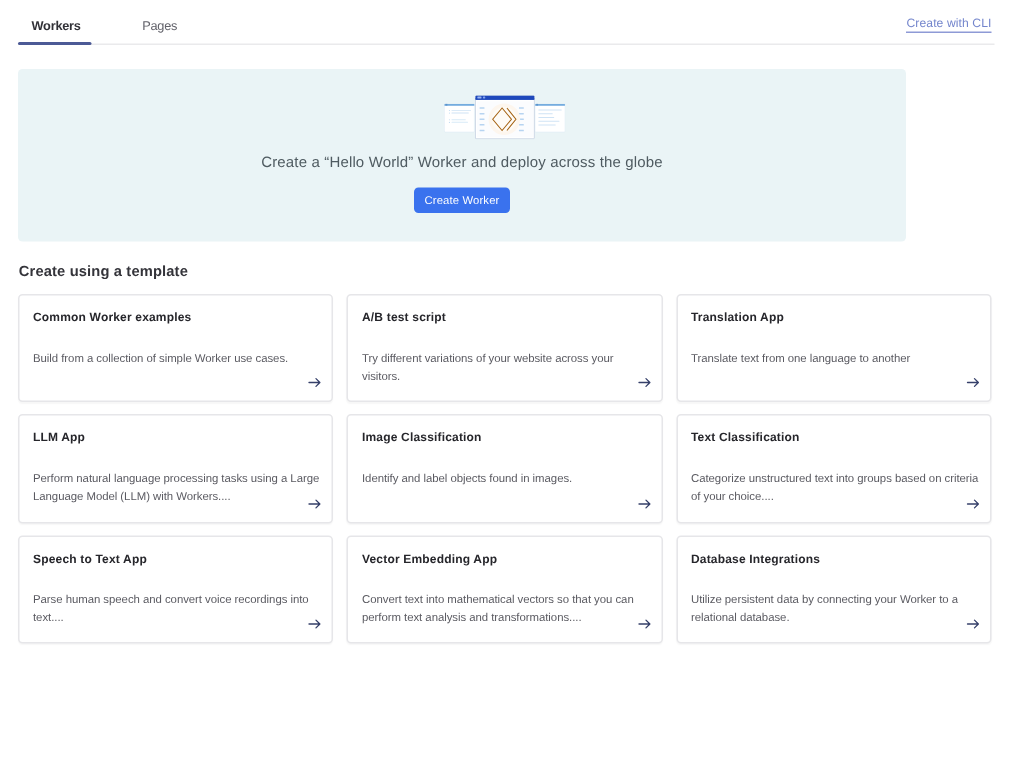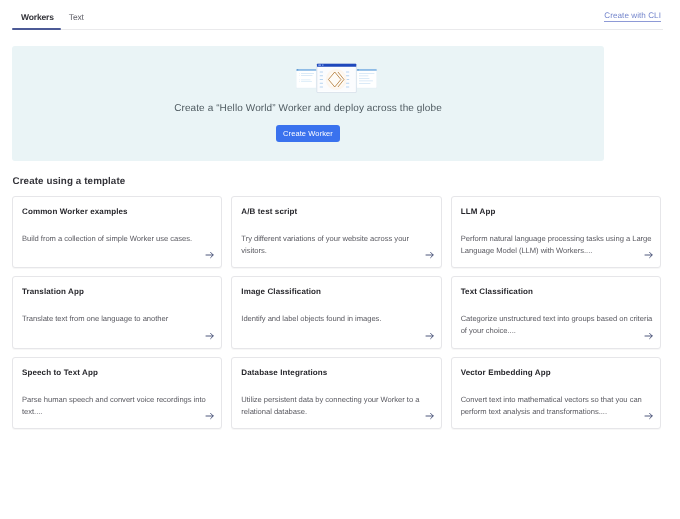--- a/index.html
+++ b/index.html
@@ -14,21 +14,21 @@
   .page { position: relative; width: 680px; height: 519px; }
 
   
   .tabbar {
     position: absolute; left: 0; top: 0; width: 680px; height: 30px;
   }
   .tabbar-rule {
     position: absolute; left: 12px; right: 17px; top: 29px; height: 1px;
     background: #eaeaec;
   }
-  .tabs { position: absolute; left: 12px; top: 0; display: flex; }
+  .tabs { position: absolute; left: 12px; top: 0; display: flex; gap: 26px; }
   .tab {
     font-size: 8.5px; color: #62626a; padding: 12px 0 0 0; margin-right: 15px;
     letter-spacing: -.15px; cursor: pointer; white-space: nowrap;
   }
   .tab:first-child { margin-left: 9px; }
   .tab.active { color: #313137; font-weight: 700; }
   .tab-underline {
     position: absolute; left: 12px; top: 28px; width: 48.5px; height: 1.8px;
     background: var(--accent, #4c5a96); border-radius: 1px;
   }
@@ -84,21 +84,21 @@
 </style>
 </head>
 <body>
 
 <div class="page">
 
   <div class="tabbar">
     <div class="tabbar-rule"></div>
     <div class="tabs">
       <div class="tab active">Workers</div>
-      <div class="tab">Text</div>
+      <div class="tab">Pages</div>
     </div>
     <div class="tab-underline"></div>
     <div class="cli-link">Create with CLI</div>
   </div>
 
   <div class="hero">
     <div class="hero-illu"><svg width="325" height="124" viewBox="0 0 325 124" style="width:81.2px;height:31px">
           <g>
             <rect x="1" y="29" width="80" height="75" rx="2" fill="#ffffff" stroke="#dbe8f4" stroke-width="1.2"></rect>
             <rect x="1" y="29" width="80" height="4.5" rx="2" fill="#74acdf"></rect>
@@ -163,34 +163,34 @@
         </svg>
       </div>
       <div class="card">
         <div class="card-title">A/B test script</div>
         <div class="card-desc">Try different variations of your website across your visitors.</div>
         <svg class="card-arrow" viewBox="0 0 20 20">
           <path d="M2 10h14.2M11.3 4.8 16.5 10l-5.2 5.2" fill="none" stroke="#36406a" stroke-width="1.75" stroke-linecap="round" stroke-linejoin="round"></path>
         </svg>
       </div>
       <div class="card">
+        <div class="card-title">Translation App</div>
+        <div class="card-desc">Translate text from one language to another</div>
+        <svg class="card-arrow" viewBox="0 0 20 20">
+          <path d="M2 10h14.2M11.3 4.8 16.5 10l-5.2 5.2" fill="none" stroke="#36406a" stroke-width="1.75" stroke-linecap="round" stroke-linejoin="round"></path>
+        </svg>
+      </div>
+      <div class="card">
         <div class="card-title">LLM App</div>
         <div class="card-desc">Perform natural language processing tasks using a Large Language Model (LLM) with Workers....</div>
         <svg class="card-arrow" viewBox="0 0 20 20">
           <path d="M2 10h14.2M11.3 4.8 16.5 10l-5.2 5.2" fill="none" stroke="#36406a" stroke-width="1.75" stroke-linecap="round" stroke-linejoin="round"></path>
         </svg>
       </div>
       <div class="card">
-        <div class="card-title">Translation App</div>
-        <div class="card-desc">Translate text from one language to another</div>
-        <svg class="card-arrow" viewBox="0 0 20 20">
-          <path d="M2 10h14.2M11.3 4.8 16.5 10l-5.2 5.2" fill="none" stroke="#36406a" stroke-width="1.75" stroke-linecap="round" stroke-linejoin="round"></path>
-        </svg>
-      </div>
-      <div class="card">
         <div class="card-title">Image Classification</div>
         <div class="card-desc">Identify and label objects found in images.</div>
         <svg class="card-arrow" viewBox="0 0 20 20">
           <path d="M2 10h14.2M11.3 4.8 16.5 10l-5.2 5.2" fill="none" stroke="#36406a" stroke-width="1.75" stroke-linecap="round" stroke-linejoin="round"></path>
         </svg>
       </div>
       <div class="card">
         <div class="card-title">Text Classification</div>
         <div class="card-desc">Categorize unstructured text into groups based on criteria of your choice....</div>
         <svg class="card-arrow" viewBox="0 0 20 20">
@@ -198,28 +198,28 @@
         </svg>
       </div>
       <div class="card">
         <div class="card-title">Speech to Text App</div>
         <div class="card-desc">Parse human speech and convert voice recordings into text....</div>
         <svg class="card-arrow" viewBox="0 0 20 20">
           <path d="M2 10h14.2M11.3 4.8 16.5 10l-5.2 5.2" fill="none" stroke="#36406a" stroke-width="1.75" stroke-linecap="round" stroke-linejoin="round"></path>
         </svg>
       </div>
       <div class="card">
+        <div class="card-title">Vector Embedding App</div>
+        <div class="card-desc">Convert text into mathematical vectors so that you can perform text analysis and transformations....</div>
+        <svg class="card-arrow" viewBox="0 0 20 20">
+          <path d="M2 10h14.2M11.3 4.8 16.5 10l-5.2 5.2" fill="none" stroke="#36406a" stroke-width="1.75" stroke-linecap="round" stroke-linejoin="round"></path>
+        </svg>
+      </div>
+      <div class="card">
         <div class="card-title">Database Integrations</div>
         <div class="card-desc">Utilize persistent data by connecting your Worker to a relational database.</div>
         <svg class="card-arrow" viewBox="0 0 20 20">
           <path d="M2 10h14.2M11.3 4.8 16.5 10l-5.2 5.2" fill="none" stroke="#36406a" stroke-width="1.75" stroke-linecap="round" stroke-linejoin="round"></path>
         </svg>
       </div>
-      <div class="card">
-        <div class="card-title">Vector Embedding App</div>
-        <div class="card-desc">Convert text into mathematical vectors so that you can perform text analysis and transformations....</div>
-        <svg class="card-arrow" viewBox="0 0 20 20">
-          <path d="M2 10h14.2M11.3 4.8 16.5 10l-5.2 5.2" fill="none" stroke="#36406a" stroke-width="1.75" stroke-linecap="round" stroke-linejoin="round"></path>
-        </svg>
-      </div>
     </div>
 
 </div>
 
 </body></html>

